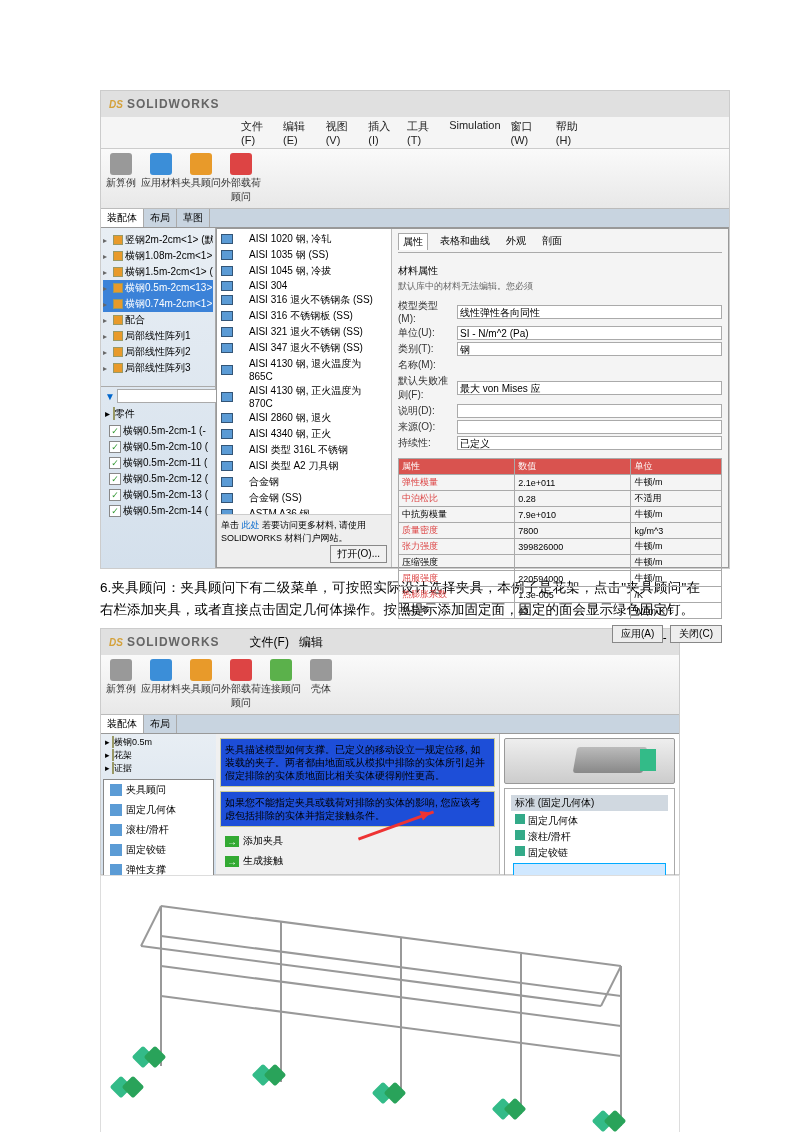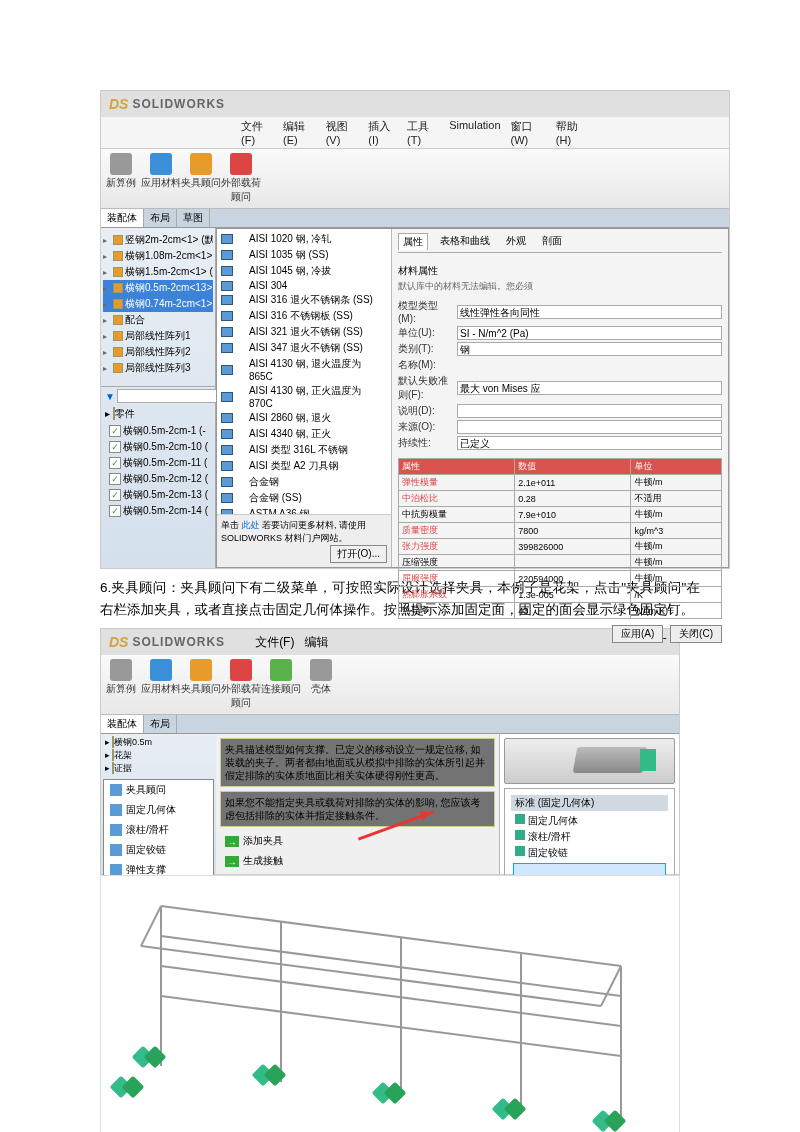--- a/index.html
+++ b/index.html
@@ -2,21 +2,21 @@
 <html><head>
 <meta charset="utf-8">
 <style>
 * { box-sizing: border-box; margin: 0; padding: 0; }
 body { font-family: "Microsoft YaHei", SimSun, sans-serif; background: #fff; width: 800px; font-size: 13px; color: #000; padding: 0; }
 .page { padding: 0 0 30px 0; }
 
 
 .sw1 { border: 1px solid #ccc; margin: 90px 0 0 100px; width: 630px; background: #f0f0f0; position: relative; }
 .sw-titlebar { background: #e0e0e0; height: 26px; display: flex; align-items: center; padding: 0 8px; font-size: 12px; }
-.sw-logo { color: #d4a13a; font-weight: bold; font-size: 14px; margin-right: 4px; font-style: italic; }
+.sw-logo { color: #d4a13a; font-weight: bold; font-size: 10px; margin-right: 4px; font-style: italic; }
 .sw-brand { color: #666; font-weight: bold; letter-spacing: 1px; }
 .sw-menubar { background: #f5f5f5; display: flex; gap: 10px; padding: 2px 140px; font-size: 11px; border-bottom: 1px solid #ccc; }
 .sw-menubar span { color: #222; }
 .sw-toolbar1 { background: linear-gradient(#fafafa,#e8e8e8); display: flex; padding: 4px 0; border-bottom: 1px solid #bbb; }
 .tb-btn { width: 40px; text-align: center; font-size: 10px; color: #333; }
 .tb-icon { width: 22px; height: 22px; margin: 0 auto 1px auto; border-radius: 3px; }
 .ic-blue { background: #3b8ed8; }
 .ic-orange { background: #e89a2a; }
 .ic-green { background: #5bb14b; }
 .ic-red { background: #d44; }
@@ -68,21 +68,21 @@
 
 .para { margin: 8px 100px 8px 100px; font-size: 13.5px; line-height: 1.6; color: #000; text-align: justify; }
 
 
 .sw2 { border: 1px solid #ccc; margin: 0 0 0 100px; width: 580px; background: #f0f0f0; }
 .sw2-body { display: flex; height: 140px; }
 .sw2-left { width: 115px; background: linear-gradient(#e8eef4,#d4e0ec); font-size: 10px; }
 .sw2-menu { background: #fff; border: 1px solid #888; margin: 2px; font-size: 10px; }
 .sw2-menu-item { display: flex; align-items: center; gap: 4px; padding: 3px 6px; }
 .sw2-mid { flex: 1; padding: 4px; font-size: 10px; position: relative; }
-.tip-box { background: #737373; border: 1px solid #cc9; padding: 4px; font-size: 10px; line-height: 1.3; margin-bottom: 4px; }
+.tip-box { background: #1d4ed8; border: 1px solid #cc9; padding: 4px; font-size: 10px; line-height: 1.3; margin-bottom: 4px; }
 .act-row { display: flex; align-items: center; gap: 4px; padding: 2px 4px; border: 1px solid transparent; }
 .arrow-red { position: absolute; left: 140px; top: 90px; width: 80px; height: 3px; background: #e33; transform: rotate(-20deg); }
 .arrow-red::after { content: ''; position: absolute; right: -2px; top: -4px; border: 5px solid transparent; border-left: 10px solid #e33; }
 .sw2-right { width: 180px; background: #fff; padding: 4px; font-size: 10px; border-left: 1px solid #bbb; }
 .sw2-preview { width: 100%; height: 46px; background: linear-gradient(#eee,#ccc); border: 1px solid #999; border-radius: 2px; margin-bottom: 4px; position: relative; }
 .prev-block { position: absolute; left: 70px; top: 8px; width: 70px; height: 26px; background: linear-gradient(#bbb,#888); transform: skewX(-10deg); border-radius: 3px; }
 .prev-end { position: absolute; right: 18px; top: 10px; width: 16px; height: 22px; background: #3b8; }
 .sw2-panel { border: 1px solid #aaa; padding: 8px; }
 .sw2-panel-h { background: #d0d8e0; padding: 1px 4px; margin: -2px -2px 2px -2px; }
 .sw2-field { border: 1px solid #0af; background: #d0e8ff; height: 24px; margin-top: 2px; }

